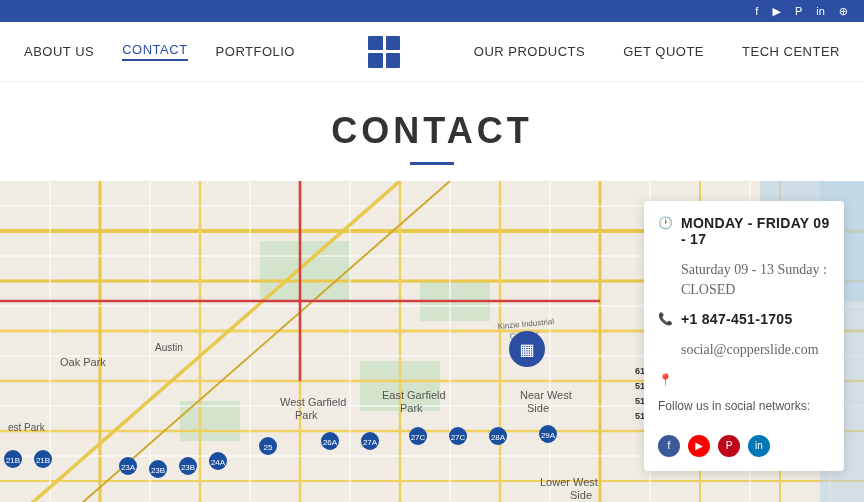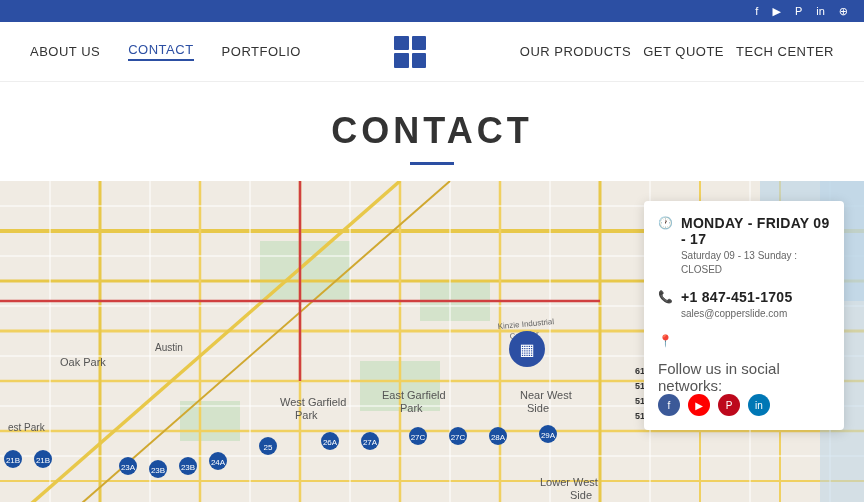--- a/index.html
+++ b/index.html
@@ -20,26 +20,26 @@
       font-size: 11px;
       cursor: pointer;
     }
 
     
     .nav {
       height: 60px;
       display: flex;
       align-items: center;
       justify-content: space-between;
-      padding: 0 30px;
+      padding: 0 24px;
       background: #fff;
       border-bottom: 1px solid #eee;
     }
     .nav-left { display: flex; align-items: center; gap: 28px; }
-    .nav-right { display: flex; align-items: center; gap: 12px; text-align: right; }
+    .nav-right { display: flex; align-items: center; gap: 38px; text-align: right; }
     .nav-item {
       font-size: 13px;
       color: #333;
       text-transform: uppercase;
       cursor: pointer;
       letter-spacing: 0.5px;
       font-weight: 500;
     }
     .nav-item.active {
       color: #2c4fa3;
@@ -135,30 +135,31 @@
     }
     .info-text-block {}
     .info-label {
       font-size: 14px;
       font-weight: 700;
       color: #222;
       letter-spacing: 0.3px;
       text-transform: uppercase;
     }
     .info-sub {
-      font-size: 10px;
+      font-size: 14px;
       color: #666;
-      margin-top: 2px;
+      margin-top: 13px;
       line-height: 1.4;
+      font-family: Liberation Serif, serif;
     }
     .social-section { margin-top: 6px; }
     .social-title {
-      font-size: 15px;
+      font-size: 12px;
       color: #555;
-      margin-bottom: 0;
+      margin-bottom: 22px;
     }
     .social-icons {
       display: flex;
       gap: 8px;
       align-items: center;
     }
     .social-icon {
       width: 22px;
       height: 22px;
       border-radius: 50%;
@@ -366,21 +367,21 @@
       <div class="info-text-block">
         <div class="info-label">MONDAY - FRIDAY 09 - 17</div>
         <div class="info-sub">Saturday 09 - 13  Sunday : CLOSED</div>
       </div>
     </div>
 
     <div class="info-row">
       <span class="info-icon">📞</span>
       <div class="info-text-block">
         <div class="info-label">+1 847-451-1705</div>
-        <div class="info-sub">sales@copperslide.com</div>
+        <div class="info-sub">social@copperslide.com</div>
       </div>
     </div>
 
     <div class="info-row">
       <span class="info-icon">📍</span>
     </div>
 
     <div class="social-section">
       <div class="social-title">Follow us in social networks:</div>
       <div class="social-icons">

